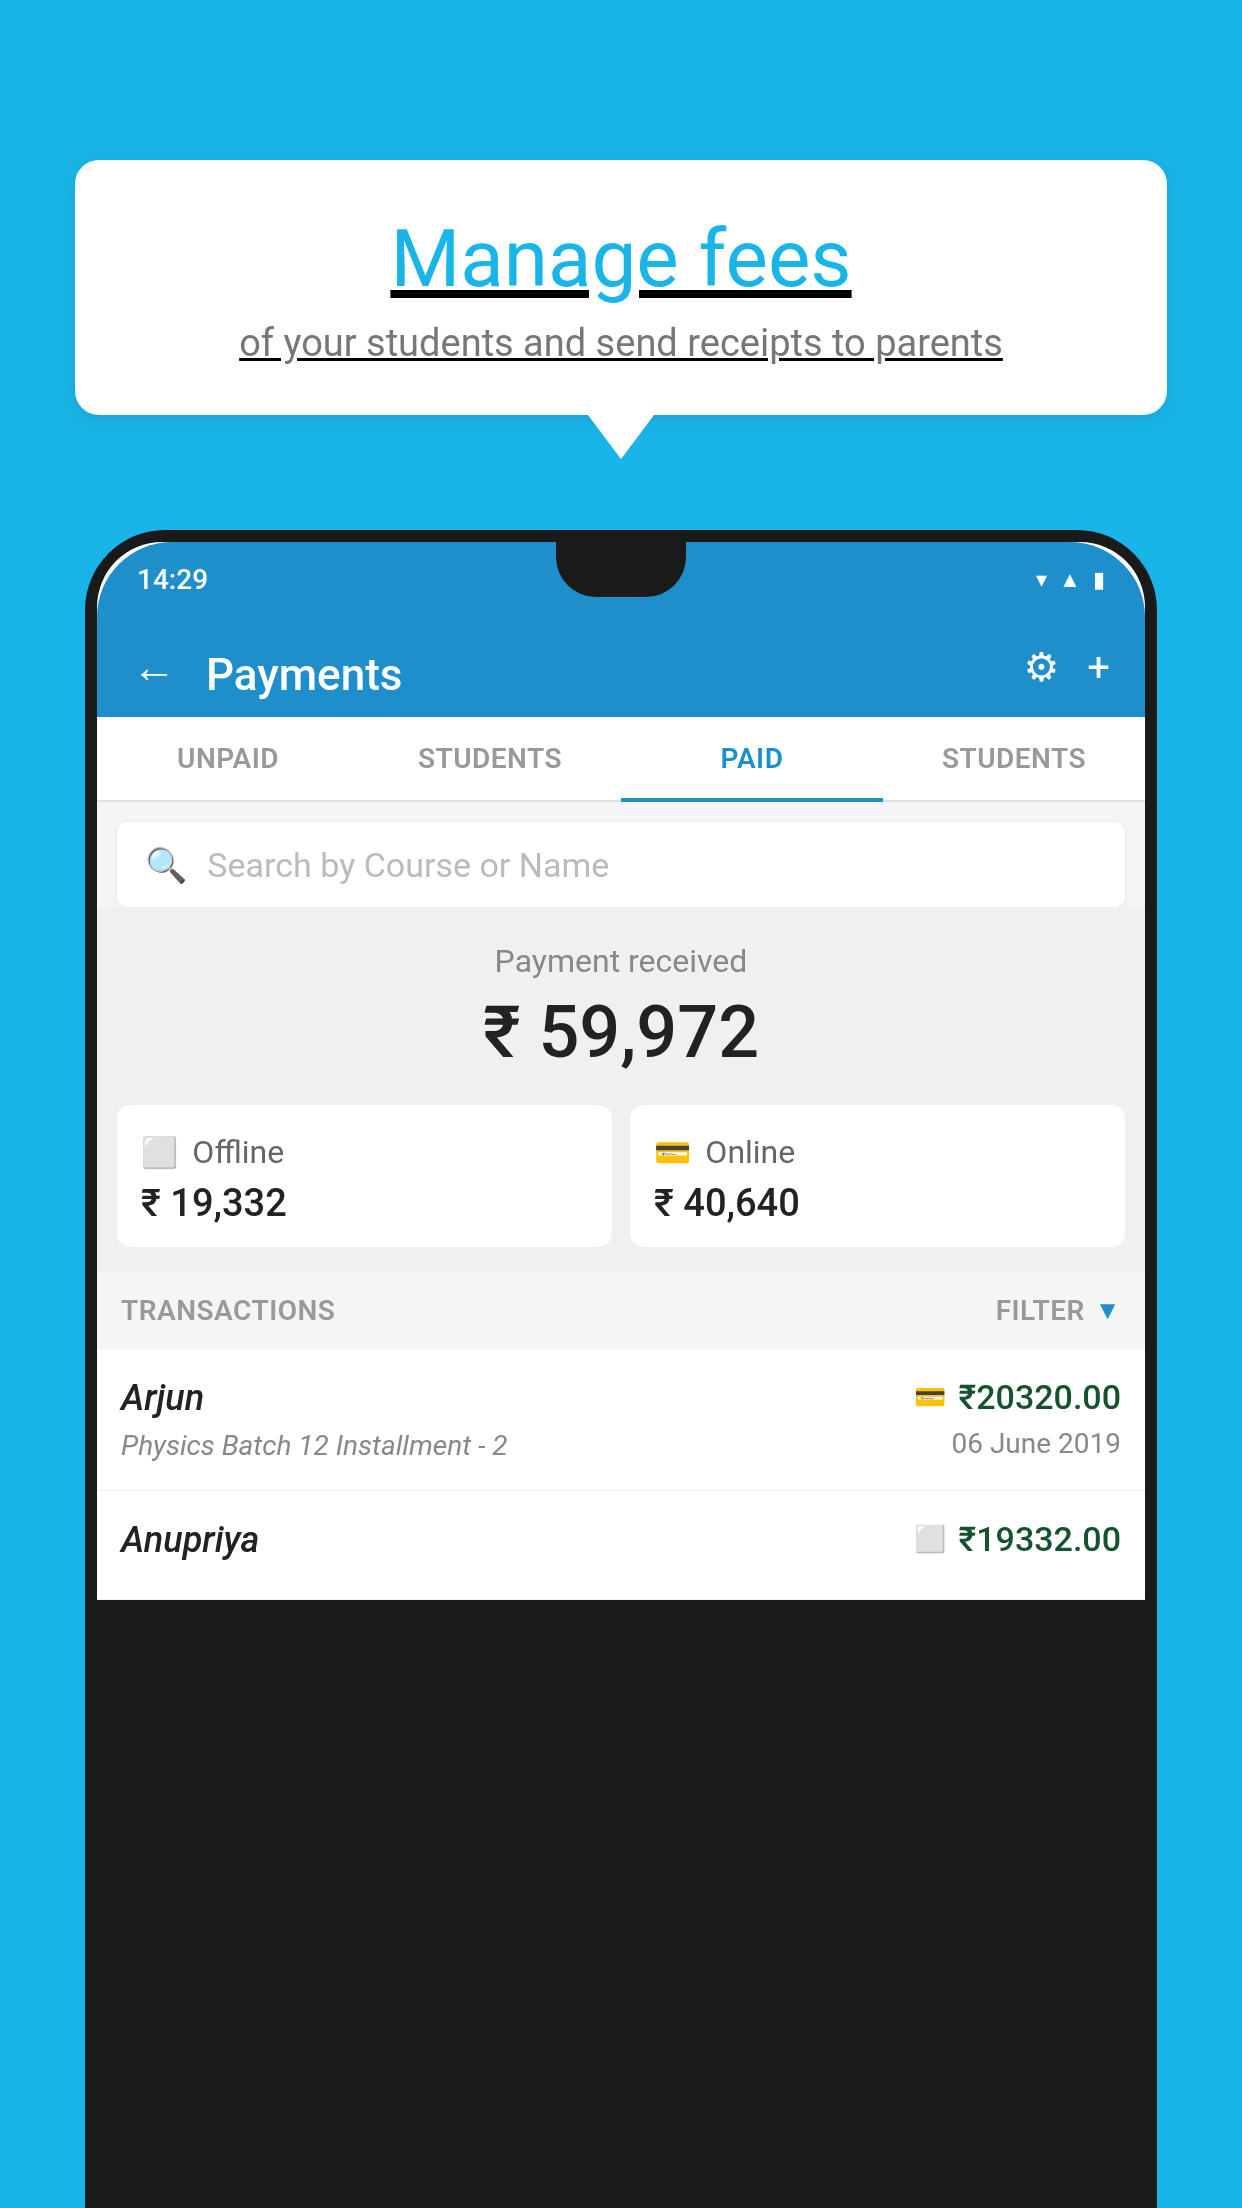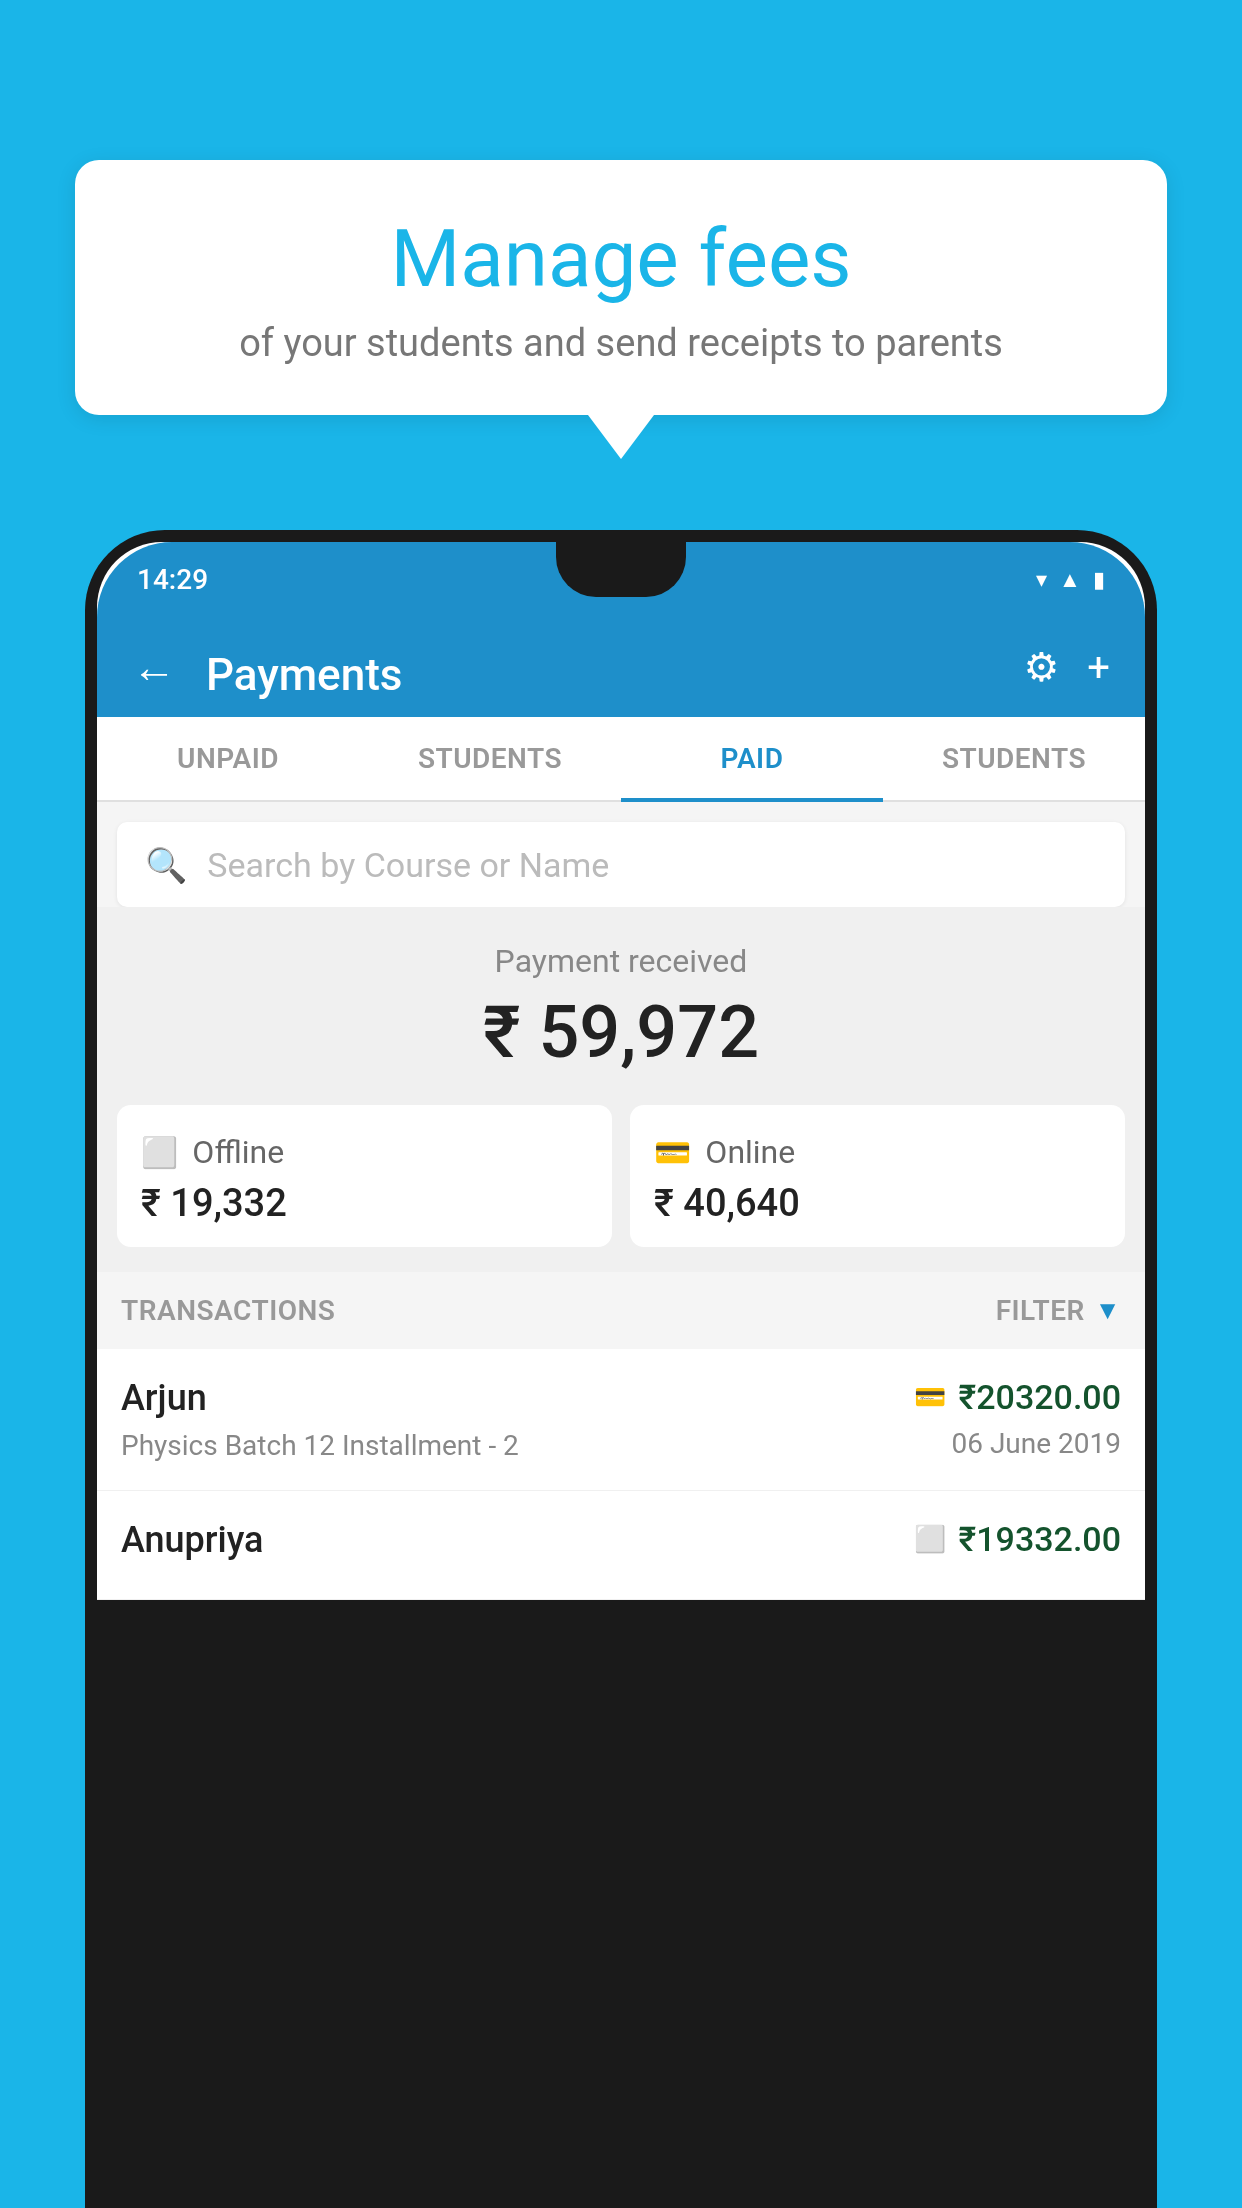--- a/index.html
+++ b/index.html
@@ -17,20 +17,21 @@
     .speech-bubble {
       position: absolute;
       top: 160px;
       left: 75px;
       right: 75px;
       background: white;
       border-radius: 24px;
       padding: 55px 60px 50px;
       text-align: center;
       box-shadow: 0 4px 20px rgba(0,0,0,0.1);
+      text-decoration: underline;
     }
 
     .speech-bubble::after {
       content: '';
       position: absolute;
       bottom: -44px;
       left: 50%;
       transform: translateX(-50%);
       width: 0;
       height: 0;
@@ -311,20 +312,21 @@
     .transaction-item {
       padding: 28px 24px;
       border-bottom: 1px solid #f0f0f0;
       display: flex;
       justify-content: space-between;
       align-items: flex-start;
     }
 
     .txn-left {
       flex: 1;
+      font-style: italic;
     }
 
     .txn-name {
       font-size: 36px;
       font-weight: 500;
       color: #222;
       margin-bottom: 10px;
     }
 
     .txn-detail {

